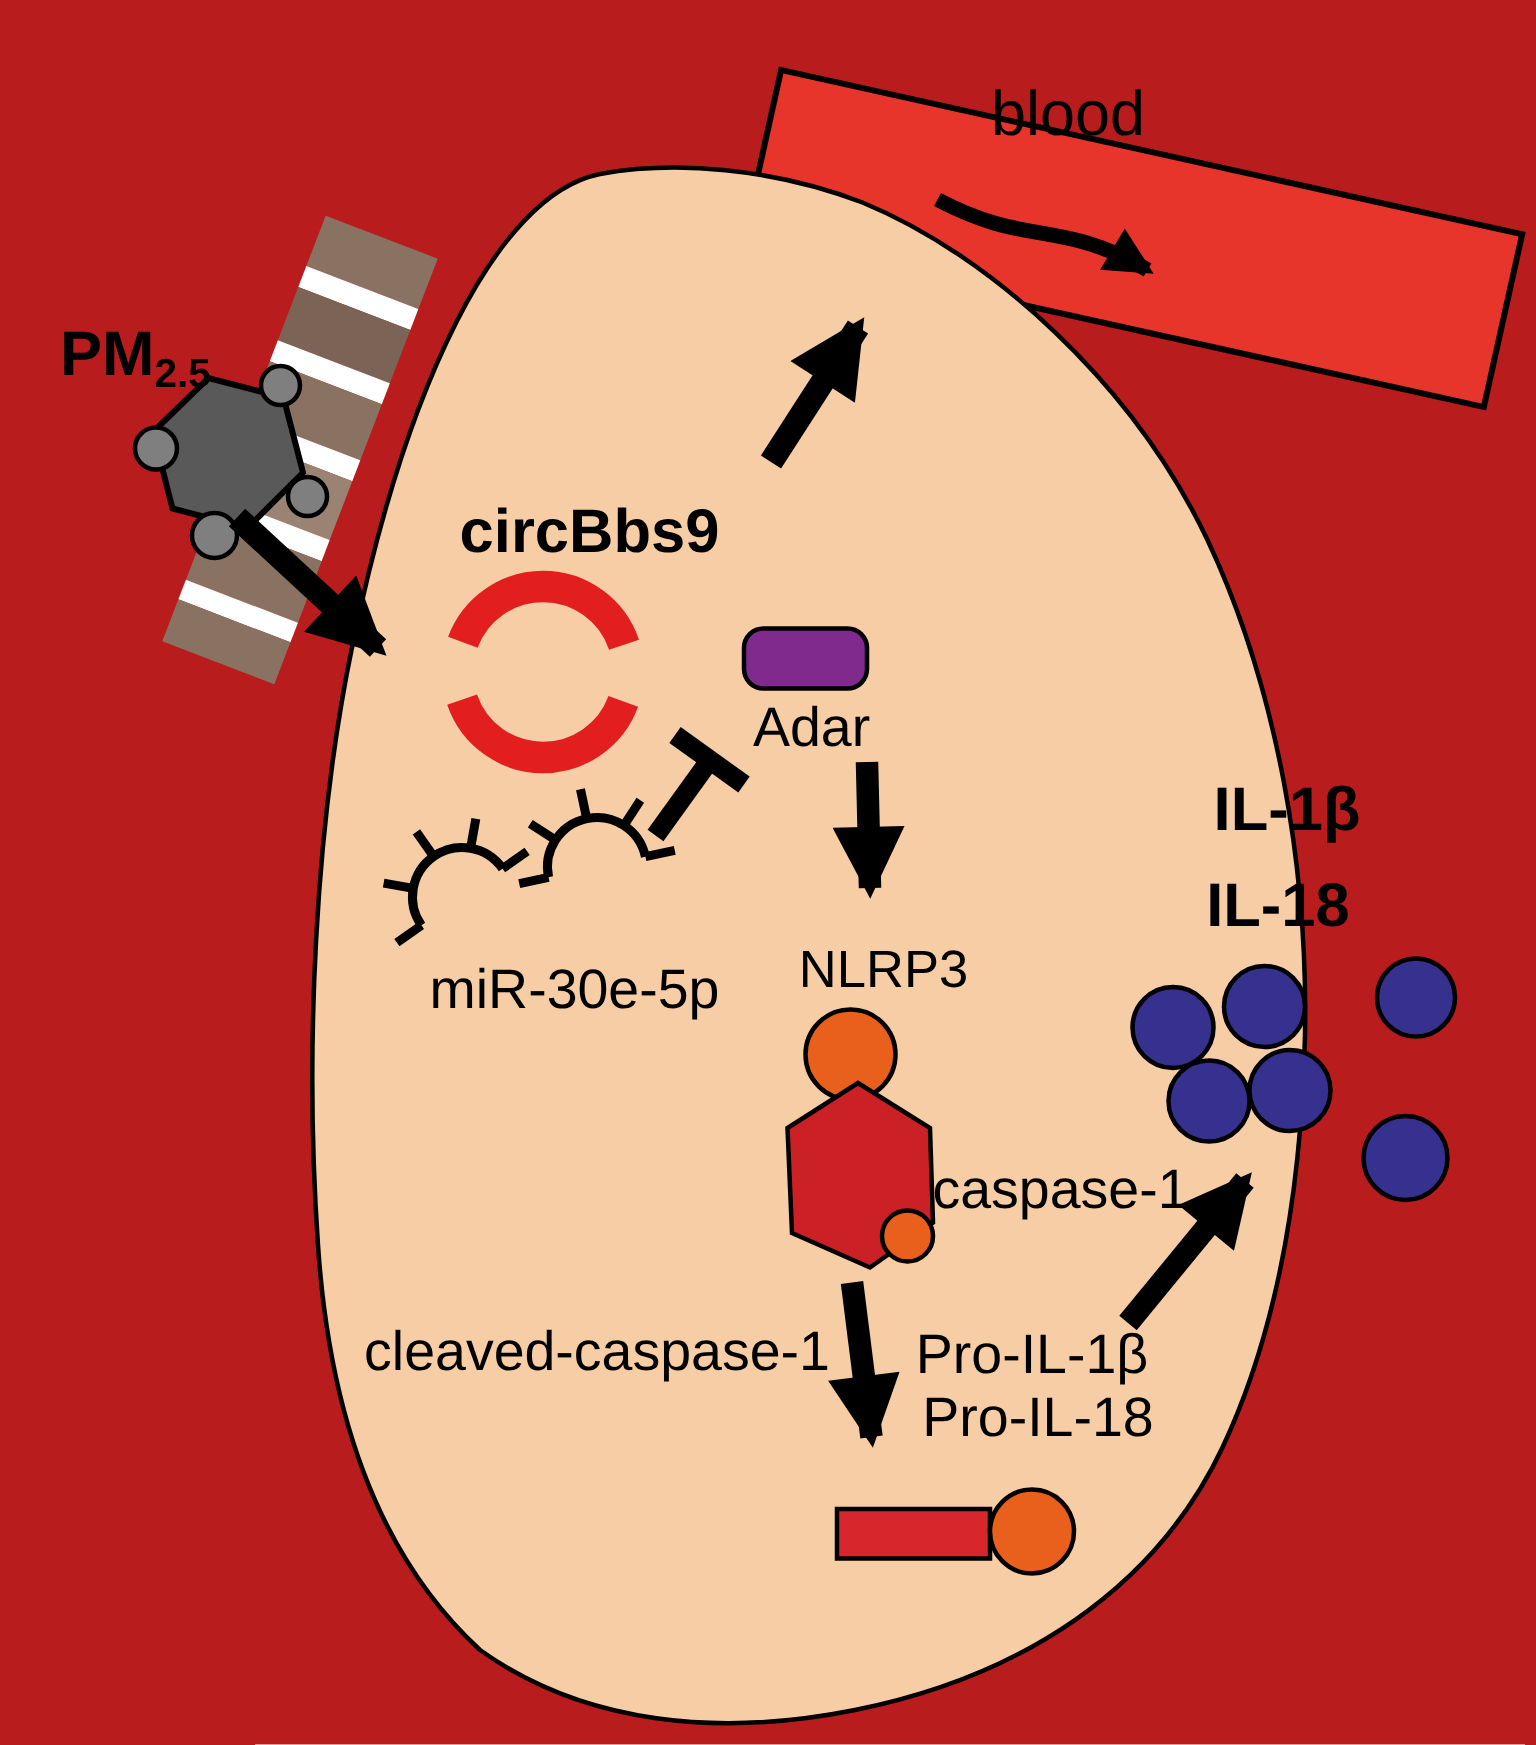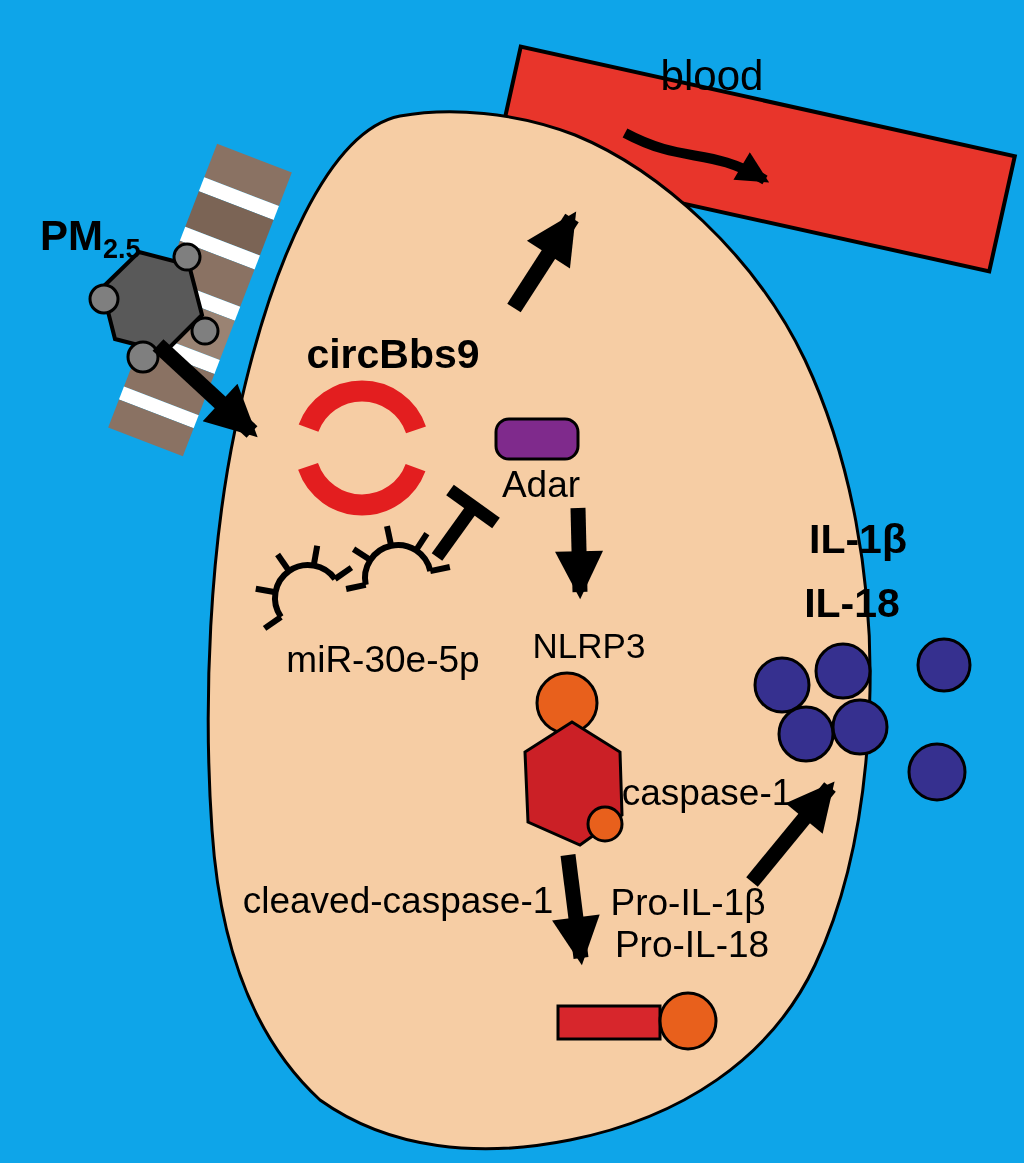--- a/index.html
+++ b/index.html
@@ -1,21 +1,21 @@
 <!DOCTYPE html>
 <html><head>
 <meta charset="utf-8">
 <style>
   html, body { margin: 0; padding: 0; background: #ffffff; }
   .stage {
     width: 1024px;
     height: 1163px;
     position: relative;
     overflow: hidden;
-    background: #0ea5e9;
+    background: #b91c1c;
   }
   svg { font-family: "Liberation Sans", "DejaVu Sans", sans-serif; display: block; }
   text { fill: #000000; }
   .lbl { font-size: 37px; }
   .lbl-bold { font-size: 41px; font-weight: bold; }
 </style>
 </head>
 <body>
 
 <div class="stage">

